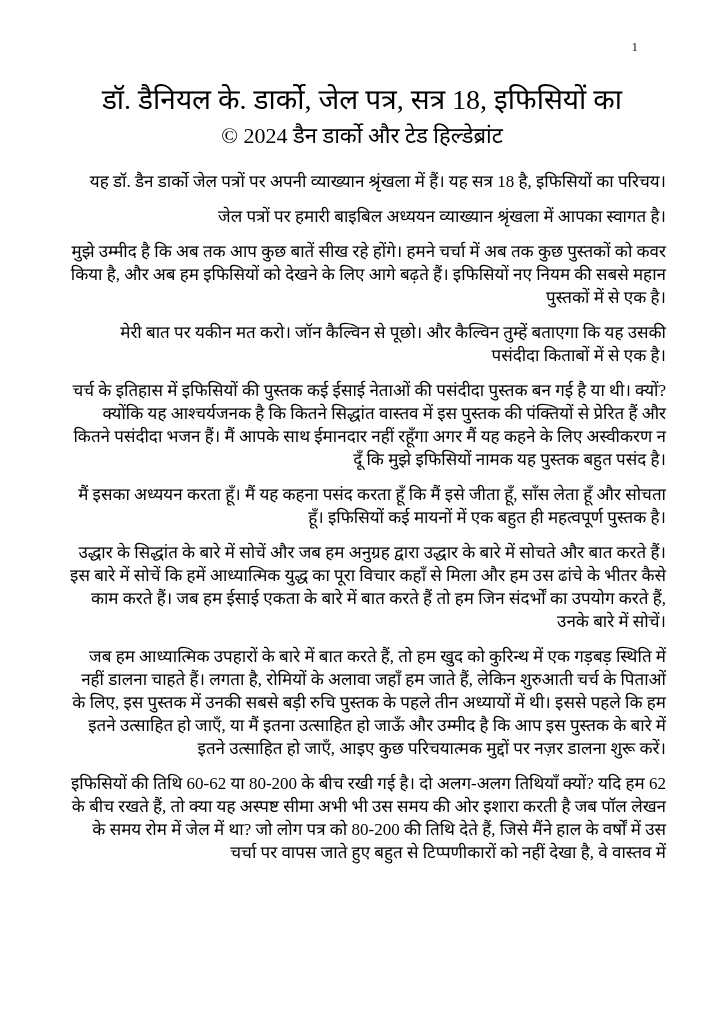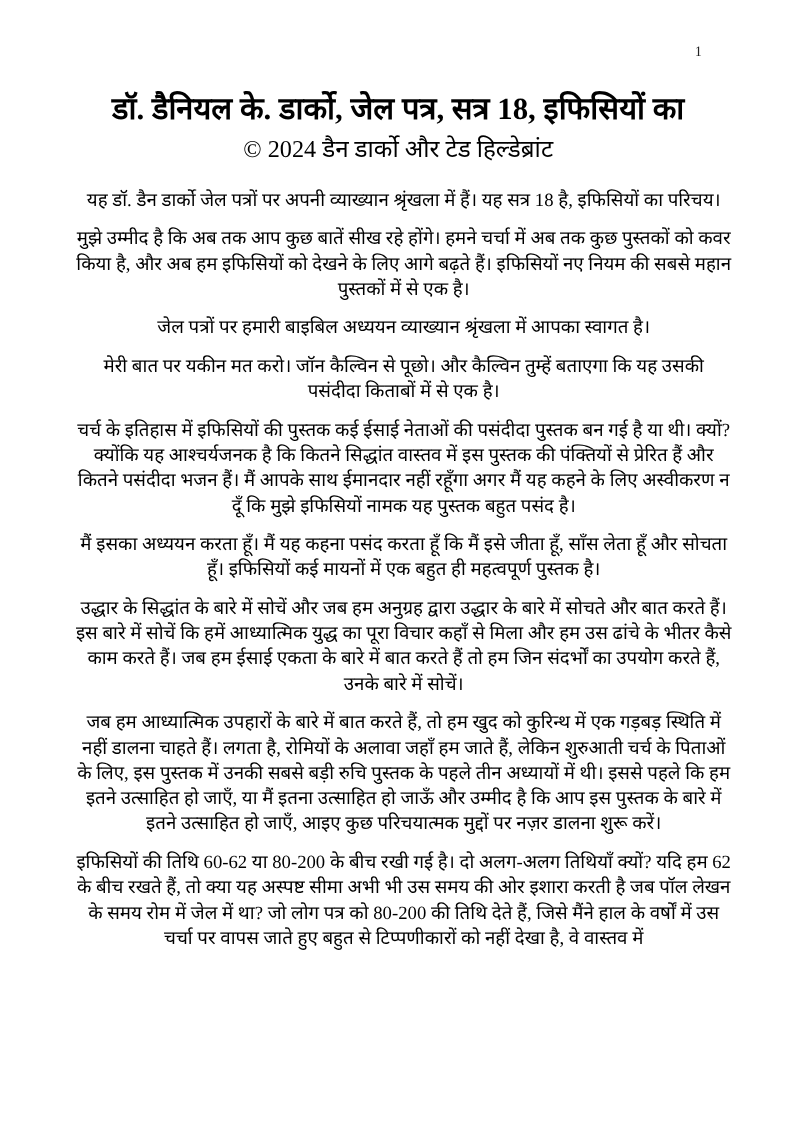--- a/index.html
+++ b/index.html
@@ -22,38 +22,38 @@
     top: 40px;
     right: 86px;
     font-size: 13px;
     line-height: 1;
     color: #222222;
   }
   .doc-title {
     margin: 82px 62px 0 62px;
     text-align: center;
     font-size: 28px;
-    font-weight: 700;
+    font-weight: 400;
     line-height: 1.32;
     letter-spacing: 0;
   }
   .doc-title .title-line {
     display: block;
   }
   .copyright {
     margin: 3px 62px 0 62px;
     text-align: center;
     font-size: 22px;
     line-height: 1.25;
   }
   .doc-body {
     margin: 21px 58px 0 68px;
     font-size: 17px;
     line-height: 23px;
-    text-align: center;
+    text-align: right;
   }
   .doc-body p {
     margin: 0 0 12px 0;
     padding: 0;
   }
   .doc-body p:last-child {
     margin-bottom: 0;
   }
 </style>
 </head>
@@ -64,22 +64,22 @@
   <div class="page-number">1</div>
 
   <h1 class="doc-title">
     <span class="title-line">डॉ. डैनियल के. डार्को, जेल पत्र, सत्र 18, इफिसियों का</span>
   </h1>
 
   <div class="copyright">© 2024 डैन डार्को और टेड हिल्डेब्रांट</div>
 
   <div class="doc-body">
     <p>यह डॉ. डैन डार्को जेल पत्रों पर अपनी व्याख्यान श्रृंखला में हैं। यह सत्र 18 है, इफिसियों का परिचय।</p>
+    <p>जेल पत्रों पर हमारी बाइबिल अध्ययन व्याख्यान श्रृंखला में आपका स्वागत है।</p>
     <p>मुझे उम्मीद है कि अब तक आप कुछ बातें सीख रहे होंगे। हमने चर्चा में अब तक कुछ पुस्तकों को कवर किया है, और अब हम इफिसियों को देखने के लिए आगे बढ़ते हैं। इफिसियों नए नियम की सबसे महान पुस्तकों में से एक है।</p>
-    <p>जेल पत्रों पर हमारी बाइबिल अध्ययन व्याख्यान श्रृंखला में आपका स्वागत है।</p>
     <p>मेरी बात पर यकीन मत करो। जॉन कैल्विन से पूछो। और कैल्विन तुम्हें बताएगा कि यह उसकी पसंदीदा किताबों में से एक है।</p>
     <p>चर्च के इतिहास में इफिसियों की पुस्तक कई ईसाई नेताओं की पसंदीदा पुस्तक बन गई है या थी। क्यों? क्योंकि यह आश्चर्यजनक है कि कितने सिद्धांत वास्तव में इस पुस्तक की पंक्तियों से प्रेरित हैं और कितने पसंदीदा भजन हैं। मैं आपके साथ ईमानदार नहीं रहूँगा अगर मैं यह कहने के लिए अस्वीकरण न दूँ कि मुझे इफिसियों नामक यह पुस्तक बहुत पसंद है।</p>
     <p>मैं इसका अध्ययन करता हूँ। मैं यह कहना पसंद करता हूँ कि मैं इसे जीता हूँ, साँस लेता हूँ और सोचता हूँ। इफिसियों कई मायनों में एक बहुत ही महत्वपूर्ण पुस्तक है।</p>
     <p>उद्धार के सिद्धांत के बारे में सोचें और जब हम अनुग्रह द्वारा उद्धार के बारे में सोचते और बात करते हैं। इस बारे में सोचें कि हमें आध्यात्मिक युद्ध का पूरा विचार कहाँ से मिला और हम उस ढांचे के भीतर कैसे काम करते हैं। जब हम ईसाई एकता के बारे में बात करते हैं तो हम जिन संदर्भों का उपयोग करते हैं, उनके बारे में सोचें।</p>
     <p>जब हम आध्यात्मिक उपहारों के बारे में बात करते हैं, तो हम खुद को कुरिन्थ में एक गड़बड़ स्थिति में नहीं डालना चाहते हैं। लगता है, रोमियों के अलावा जहाँ हम जाते हैं, लेकिन शुरुआती चर्च के पिताओं के लिए, इस पुस्तक में उनकी सबसे बड़ी रुचि पुस्तक के पहले तीन अध्यायों में थी। इससे पहले कि हम इतने उत्साहित हो जाएँ, या मैं इतना उत्साहित हो जाऊँ और उम्मीद है कि आप इस पुस्तक के बारे में इतने उत्साहित हो जाएँ, आइए कुछ परिचयात्मक मुद्दों पर नज़र डालना शुरू करें।</p>
     <p>इफिसियों की तिथि 60-62 या 80-200 के बीच रखी गई है। दो अलग-अलग तिथियाँ क्यों? यदि हम 62 के बीच रखते हैं, तो क्या यह अस्पष्ट सीमा अभी भी उस समय की ओर इशारा करती है जब पॉल लेखन के समय रोम में जेल में था? जो लोग पत्र को 80-200 की तिथि देते हैं, जिसे मैंने हाल के वर्षों में उस चर्चा पर वापस जाते हुए बहुत से टिप्पणीकारों को नहीं देखा है, वे वास्तव में</p>
   </div>
 
 </div>
 

